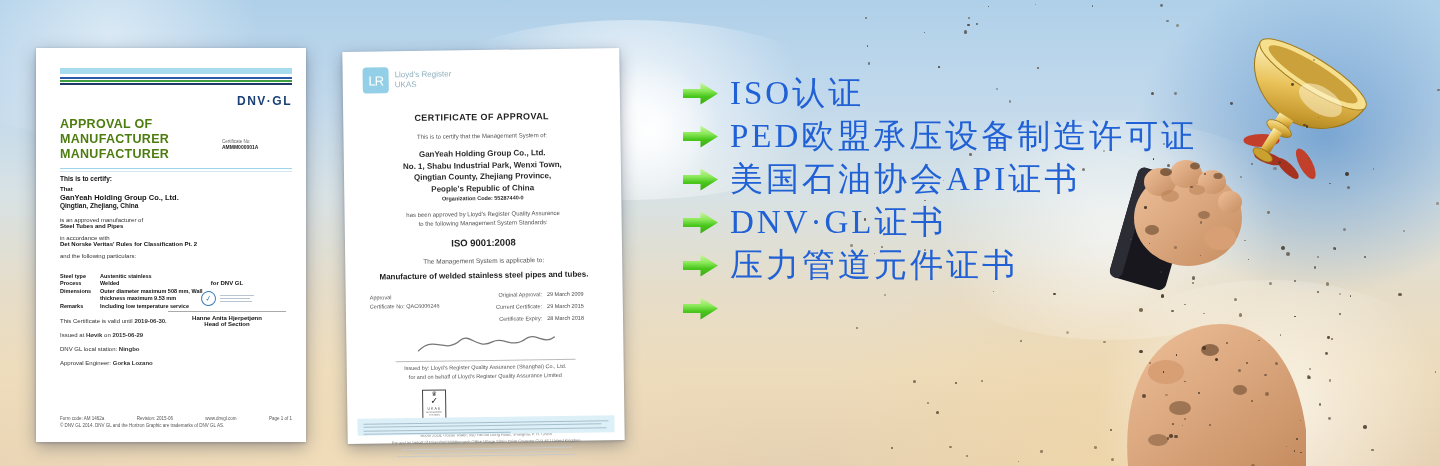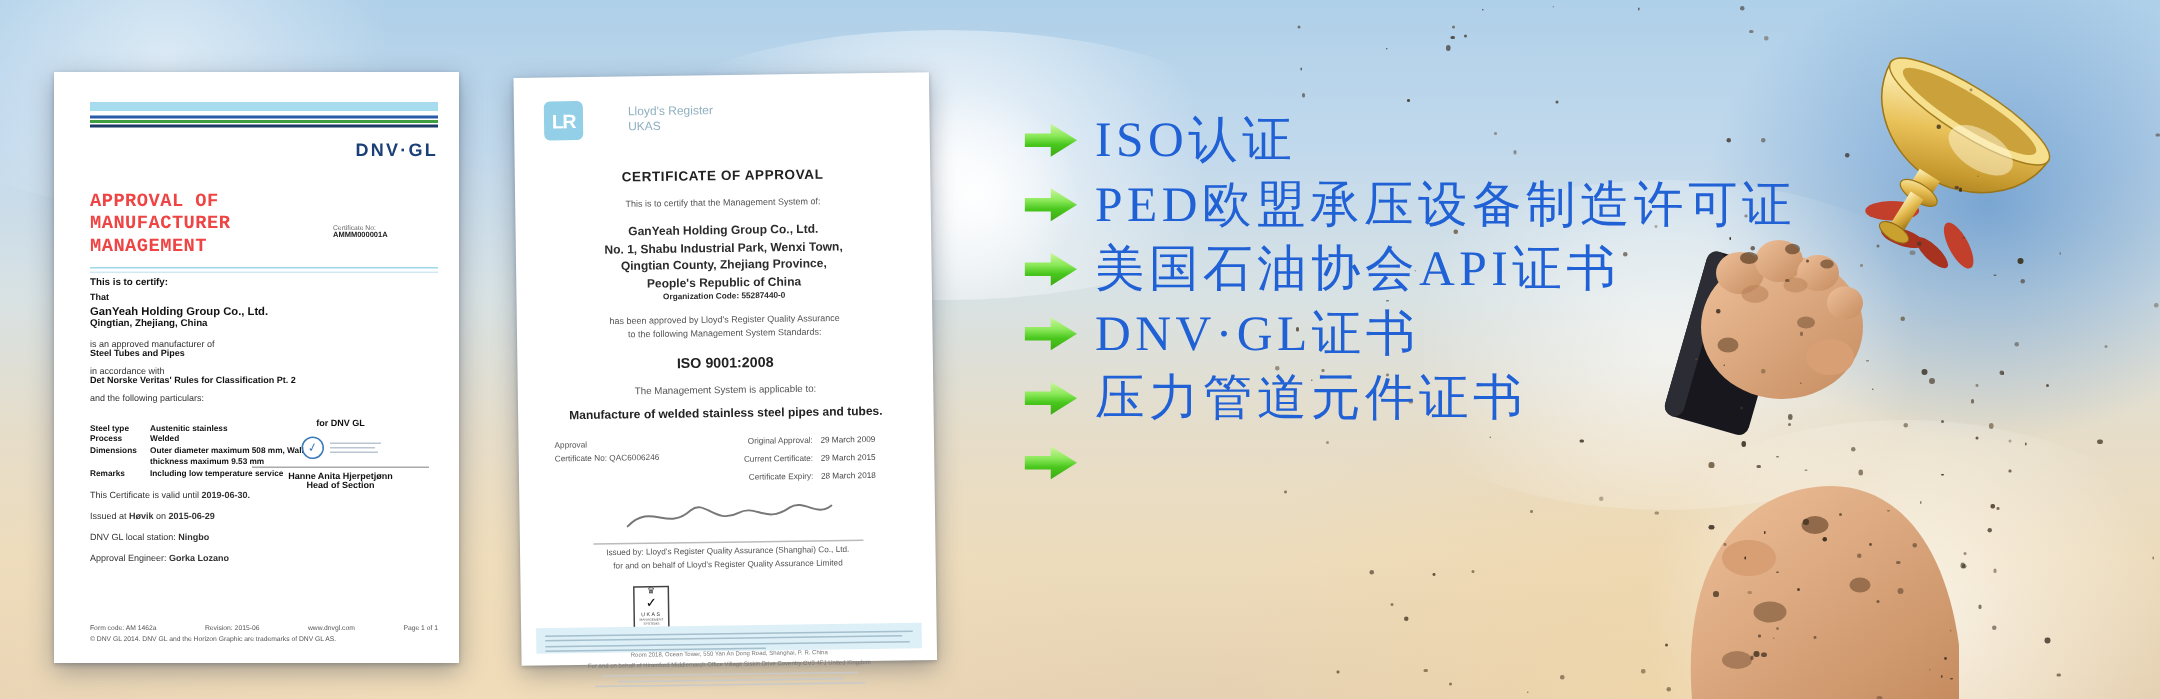--- a/index.html
+++ b/index.html
@@ -27,21 +27,21 @@
   .lr  { left: 345px; top: 50px; width: 277px; height: 392px; padding: 16px 20px 14px 20px; transform: rotate(-0.8deg); }
 
   
   .dnv-stripes .bar { height: 6px; background: #a7dcee; margin-bottom: 3px; }
   .dnv-stripes .l1 { height: 2px; background: #2a5ba8; margin-bottom: 1px; }
   .dnv-stripes .l2 { height: 2px; background: #3f9e3f; margin-bottom: 1px; }
   .dnv-stripes .l3 { height: 2px; background: #1f3a66; }
   .dnv-brand-row { text-align: right; margin-top: 6px; }
   .dnv-wordmark { font-size: 12px; font-weight: bold; letter-spacing: 1.5px; color: #1b3f77; }
   .dnv-head { position: relative; }
-  .dnv-title { margin-top: 18px; width: 185px; font-size: 12.5px; line-height: 1.2; font-weight: bold; color: #ef4444; letter-spacing: .3px; font-family: Liberation Mono, monospace; }
+  .dnv-title { margin-top: 8px; width: 185px; font-size: 12.5px; line-height: 1.2; font-weight: bold; color: #4d7c0f; letter-spacing: .3px; }
   .dnv-certno { position: absolute; right: 0; top: 22px; width: 70px; text-align: left; }
   .dnv-certno .lbl { font-size: 4.5px; color: #666; }
   .dnv-certno .val { font-size: 5px; font-weight: bold; color: #222; }
   .dnv-rule { border: 0; border-top: 1px solid #9ed7ea; margin: 6px 0 2px 0; }
   .dnv-rule2 { border: 0; border-top: 1px solid #cfe9f3; margin: 0 0 3px 0; }
   .t6  { font-size: 6px; color: #333; }
   .t6b { font-size: 6px; color: #111; font-weight: bold; }
   .dnv-certify { font-size: 6.5px; font-weight: bold; color: #111; margin-top: 2px; }
   .dnv-company { font-size: 7.5px; font-weight: bold; color: #111; margin-top: 1px; }
   .dnv-loc { font-size: 6.5px; font-weight: bold; color: #111; }
@@ -58,22 +58,22 @@
   .stamp { width: 15px; height: 15px; border: 1.5px solid #3a7ab8; border-radius: 50%; color: #3a7ab8; font-size: 8px; line-height: 13px; text-align: center; transform: rotate(-12deg); }
   .stamp-lines span { display: block; height: 1px; background: #b9c6d2; margin: 2px 0; }
   .sig-rule { border: 0; border-top: 1px solid #aaa; margin: 3px 0 3px 0; }
   .dnv-sign .nm, .dnv-sign .ttl { font-size: 6px; font-weight: bold; color: #111; }
   .dnv-footer { position: absolute; left: 24px; right: 14px; bottom: 14px; }
   .dnv-footer-row { display: flex; justify-content: space-between; font-size: 4.5px; color: #555; }
   .dnv-footer-copy { font-size: 4.5px; color: #555; margin-top: 2px; }
 
   
   .lr-logo-row { display: flex; align-items: center; gap: 6px; }
-  .lr-mark { width: 26px; height: 26px; border-radius: 4px; background: #93cfe6; color: #fff; font-weight: bold; font-size: 13px; display: flex; align-items: center; justify-content: center; letter-spacing: -1px; }
-  .lr-logo-text { font-size: 8px; line-height: 1.25; color: #8fb0bf; margin-left: 24px; }
+  .lr-mark { width: 26px; height: 26px; border-radius: 4px; background: #93cfe6; color: #fff; font-weight: normal; font-size: 13px; display: flex; align-items: center; justify-content: center; letter-spacing: -1px; }
+  .lr-logo-text { font-size: 8px; line-height: 1.25; color: #8fb0bf; }
   .lr-title { text-align: center; font-size: 9px; font-weight: bold; color: #222; letter-spacing: .4px; margin-top: 20px; }
   .lr-cert-line { text-align: center; font-size: 6px; color: #555; margin-top: 11px; }
   .lr-company { text-align: center; font-size: 8px; font-weight: bold; color: #2b2b2b; line-height: 1.45; margin-top: 9px; }
   .lr-org { text-align: center; font-size: 5.5px; font-weight: bold; color: #2b2b2b; margin-top: 1px; }
   .lr-approved { text-align: center; font-size: 6px; color: #555; line-height: 1.5; margin-top: 9px; }
   .lr-standard { text-align: center; font-size: 9.5px; font-weight: bold; color: #222; margin-top: 9px; }
   .lr-applicable { text-align: center; font-size: 6.5px; color: #555; margin-top: 9px; }
   .lr-scope { text-align: center; font-size: 8px; font-weight: bold; color: #222; margin-top: 7px; }
   .lr-details { display: flex; margin-top: 12px; }
   .lr-approval-no { width: 44%; font-size: 5.5px; color: #555; line-height: 1.5; padding-left: 4px; }
@@ -354,21 +354,21 @@
         <div class="l1"></div>
         <div class="l2"></div>
         <div class="l3"></div>
     </div>
     <div class="dnv-brand-row">
       <span class="dnv-wordmark">DNV·GL</span>
     </div>
     <div class="dnv-head">
       <div class="dnv-title">
         <div>APPROVAL OF MANUFACTURER</div>
-        <div>MANAGEMENT</div>
+        <div>MANUFACTURER</div>
       </div>
       <div class="dnv-certno">
         <div class="lbl">Certificate No:</div>
         <div class="val">AMMM000001A</div>
       </div>
     </div>
     <hr class="dnv-rule">
       <hr class="dnv-rule2">
     <div class="dnv-certify">This is to certify:</div>
     <div class="t6b gap4">That</div>

